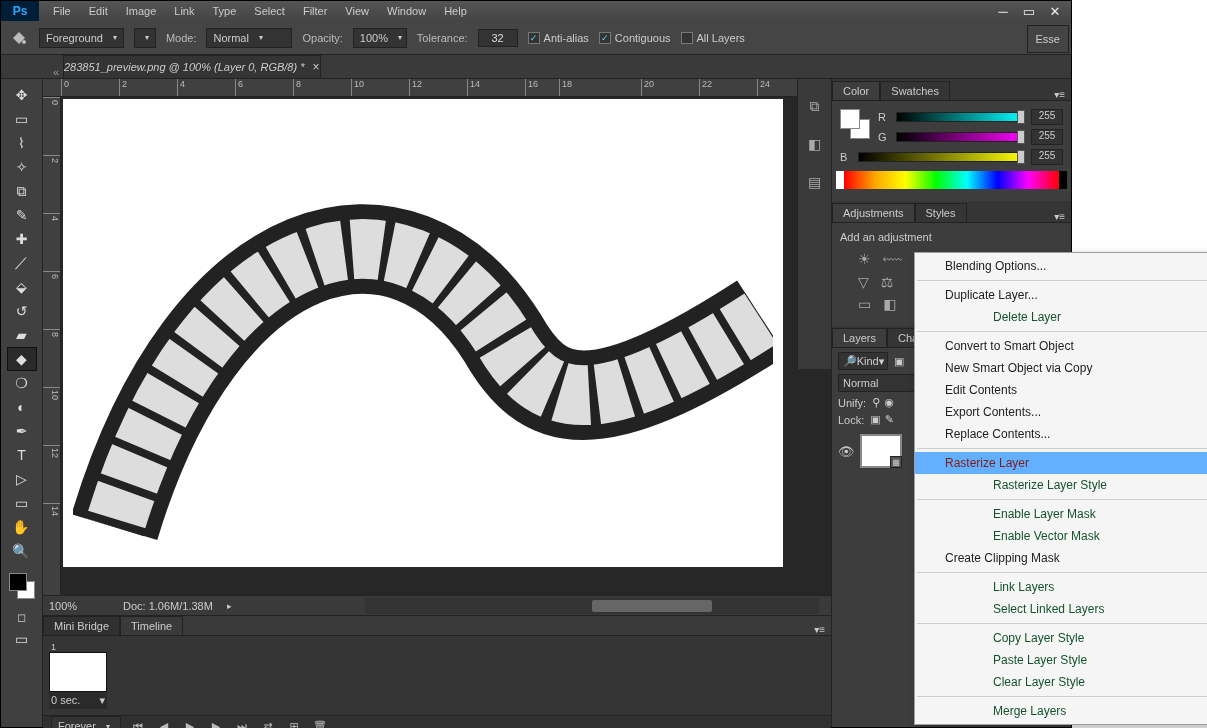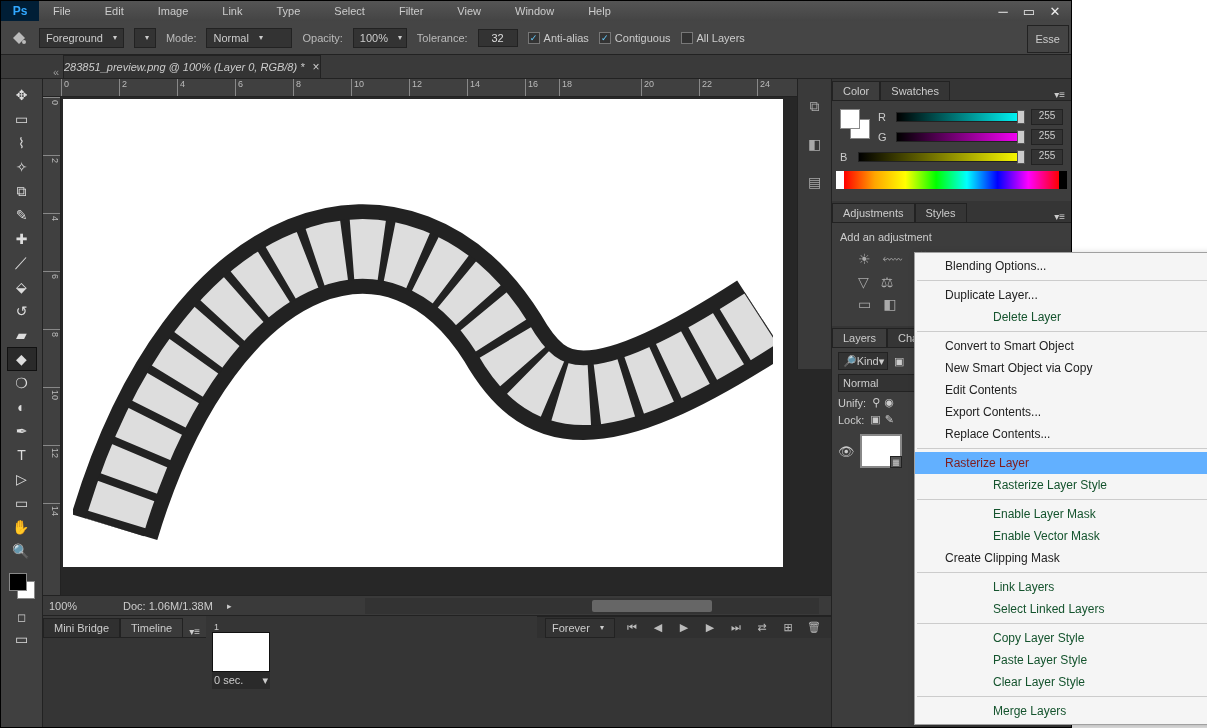--- a/index.html
+++ b/index.html
@@ -1,20 +1,20 @@
 <!DOCTYPE html>
 <html><head>
 <meta charset="utf-8">
 <style>
 * { margin:0; padding:0; box-sizing:border-box; font-family:"Lucida Grande","Segoe UI",Arial,sans-serif; font-size:11px; color:#ccc; user-select:none; }
 body { background:#fff; width:1207px; height:728px; position:relative; overflow:hidden; }
 .app { position:absolute; left:0; top:0; width:1072px; height:728px; background:#404040; border:1px solid #000; }
 .titlebar { height:20px; background:linear-gradient(#555,#444); display:flex; align-items:center; }
 .logo { width:38px; height:20px; background:#001e36; color:#31a8ff; font-weight:bold; display:flex; align-items:center; justify-content:center; font-size:12px; }
-.menubar { display:flex; gap:18px; flex:1; padding-left:6px; }
+.menubar { display:flex; gap:2px; flex:1; padding-left:6px; }
 .menu-item { padding:3px 8px; cursor:default; }
 .win-ctrls { display:flex; gap:2px; margin-right:4px; }
 .win-btn { width:24px; height:16px; display:flex; align-items:center; justify-content:center; color:#eee; font-size:13px; }
 .optionsbar { height:34px; background:#454545; border-bottom:1px solid #222; display:flex; align-items:center; padding:0 8px; gap:10px; }
 .tool-ico { width:20px; height:20px; }
 .sel { background:#333; border:1px solid #222; padding:1px 6px; display:flex; align-items:center; gap:6px; height:20px; }
 .sel .caret { font-size:8px; margin-left:4px; }
 .lbl { color:#bbb; }
 .inp { background:#333; border:1px solid #222; width:40px; height:18px; text-align:center; color:#ddd; }
 .chk { display:flex; align-items:center; gap:4px; }
@@ -36,21 +36,21 @@
 .rulers-h .tick { position:absolute; top:0; height:100%; border-left:1px solid #888; padding-left:2px; font-size:9px; color:#bbb; }
 .canvas-row { flex:1; display:flex; min-height:0; }
 .ruler-v { width:18px; background:#404040; border-right:1px solid #222; position:relative; overflow:hidden; }
 .ruler-v .tick { position:absolute; left:0; width:100%; border-top:1px solid #888; font-size:9px; color:#bbb; writing-mode:vertical-rl; padding-top:2px; }
 .canvas { flex:1; background:#272727; display:flex; align-items:flex-start; justify-content:flex-start; padding:2px; overflow:hidden; }
 .canvas-img { width:720px; height:468px; background:#fff; position:relative; }
 .statusrow { height:20px; background:#3a3a3a; border-top:1px solid #222; display:flex; align-items:center; padding:0 6px; gap:14px; }
 .statusrow .zoom { width:60px; }
 .scrollbar-h { height:16px; background:#333; position:relative; flex:1; margin-left:120px; margin-right:6px; }
 .scrollbar-h .thumb { position:absolute; left:50%; top:2px; width:120px; height:12px; background:#666; border-radius:2px; }
-.timeline-panel { height:112px; background:#353535; border-top:1px solid #222; display:flex; flex-direction:row; }
+.timeline-panel { height:112px; background:#353535; border-top:1px solid #222; display:flex; flex-direction:column; }
 .tl-tabs { height:22px; background:#3a3a3a; display:flex; align-items:flex-end; border-bottom:1px solid #222; }
 .tl-tab { padding:3px 10px; background:#303030; border:1px solid #222; border-bottom:none; }
 .tl-tab.active { background:#3a3a3a; }
 .tl-body { flex:1; display:flex; align-items:flex-start; padding:6px; gap:6px; }
 .frame-thumb { width:58px; display:flex; flex-direction:column; align-items:stretch; }
 .frame-thumb .num { font-size:9px; padding:0 2px; }
 .frame-thumb .img { height:40px; background:#fff; border:1px solid #111; }
 .frame-thumb .dur { background:#2a2a2a; padding:2px; font-size:9px; display:flex; justify-content:space-between; }
 .tl-ctrls { height:22px; background:#303030; border-top:1px solid #222; display:flex; align-items:center; gap:8px; padding:0 8px; }
 .tl-ctrls .btn { width:18px; text-align:center; color:#bbb; }

